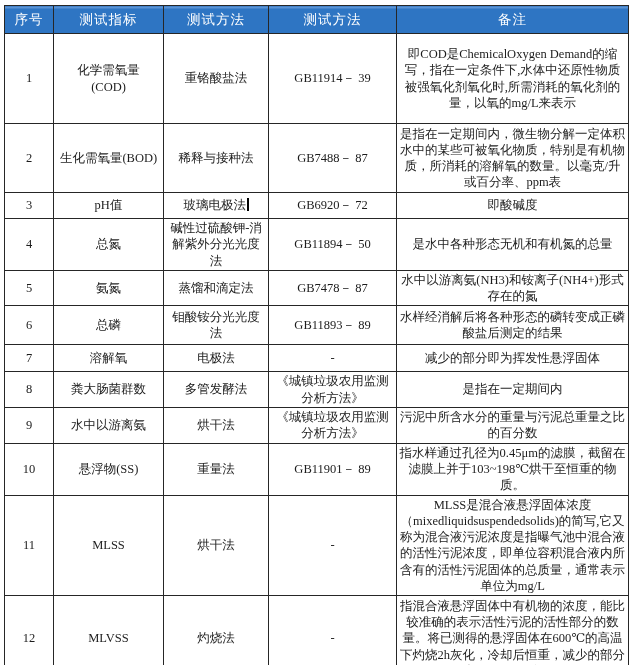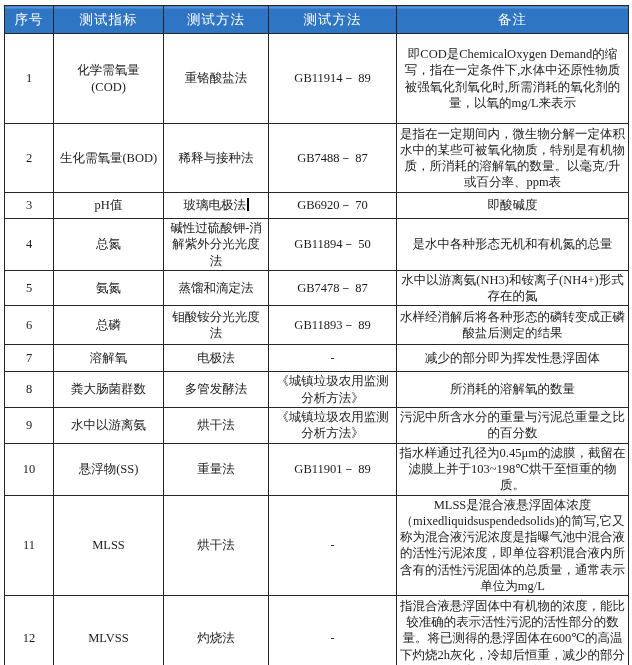--- a/index.html
+++ b/index.html
@@ -95,37 +95,37 @@
         <th>测试方法</th>
         <th>备注</th>
       </tr>
     </thead>
     <tbody id="table-body">
   <tr>
     <td class="cell-index">1</td>
     <td class="cell-indicator">化学需氧量
 (COD)</td>
     <td class="cell-method"><span>重铬酸盐法</span></td>
-    <td class="cell-standard">GB11914－ 89</td>
+    <td class="cell-standard">GB11914－ 39</td>
     <td class="cell-remark">即COD是ChemicalOxygen Demand的缩写，指在一定条件下,水体中还原性物质被强氧化剂氧化时,所需消耗的氧化剂的量，以氧的mg/L来表示</td>
   </tr>
 
   <tr>
     <td class="cell-index">2</td>
     <td class="cell-indicator">生化需氧量(BOD)</td>
     <td class="cell-method"><span>稀释与接种法</span></td>
     <td class="cell-standard">GB7488－ 87</td>
     <td class="cell-remark">是指在一定期间内，微生物分解一定体积水中的某些可被氧化物质，特别是有机物质，所消耗的溶解氧的数量。以毫克/升或百分率、ppm表</td>
   </tr>
 
   <tr>
     <td class="cell-index">3</td>
     <td class="cell-indicator">pH值</td>
     <td class="cell-method"><span>玻璃电极法</span><span class="text-cursor"></span></td>
-    <td class="cell-standard">GB6920－ 70</td>
+    <td class="cell-standard">GB6920－ 72</td>
     <td class="cell-remark">即酸碱度</td>
   </tr>
 
   <tr>
     <td class="cell-index">4</td>
     <td class="cell-indicator">总氮</td>
     <td class="cell-method"><span>碱性过硫酸钾-消解紫外分光光度法</span></td>
     <td class="cell-standard">GB11894－ 50</td>
     <td class="cell-remark">是水中各种形态无机和有机氮的总量</td>
   </tr>
@@ -152,21 +152,21 @@
     <td class="cell-method"><span>电极法</span></td>
     <td class="cell-standard">-</td>
     <td class="cell-remark">减少的部分即为挥发性悬浮固体</td>
   </tr>
 
   <tr>
     <td class="cell-index">8</td>
     <td class="cell-indicator">粪大肠菌群数</td>
     <td class="cell-method"><span>多管发酵法</span></td>
     <td class="cell-standard">《城镇垃圾农用监测分析方法》</td>
-    <td class="cell-remark">所消耗的溶解氧的数量</td>
+    <td class="cell-remark">是指在一定期间内</td>
   </tr>
 
   <tr>
     <td class="cell-index">9</td>
     <td class="cell-indicator">水中以游离氨</td>
     <td class="cell-method"><span>烘干法</span></td>
     <td class="cell-standard">《城镇垃圾农用监测分析方法》</td>
     <td class="cell-remark">污泥中所含水分的重量与污泥总重量之比的百分数</td>
   </tr>
 

